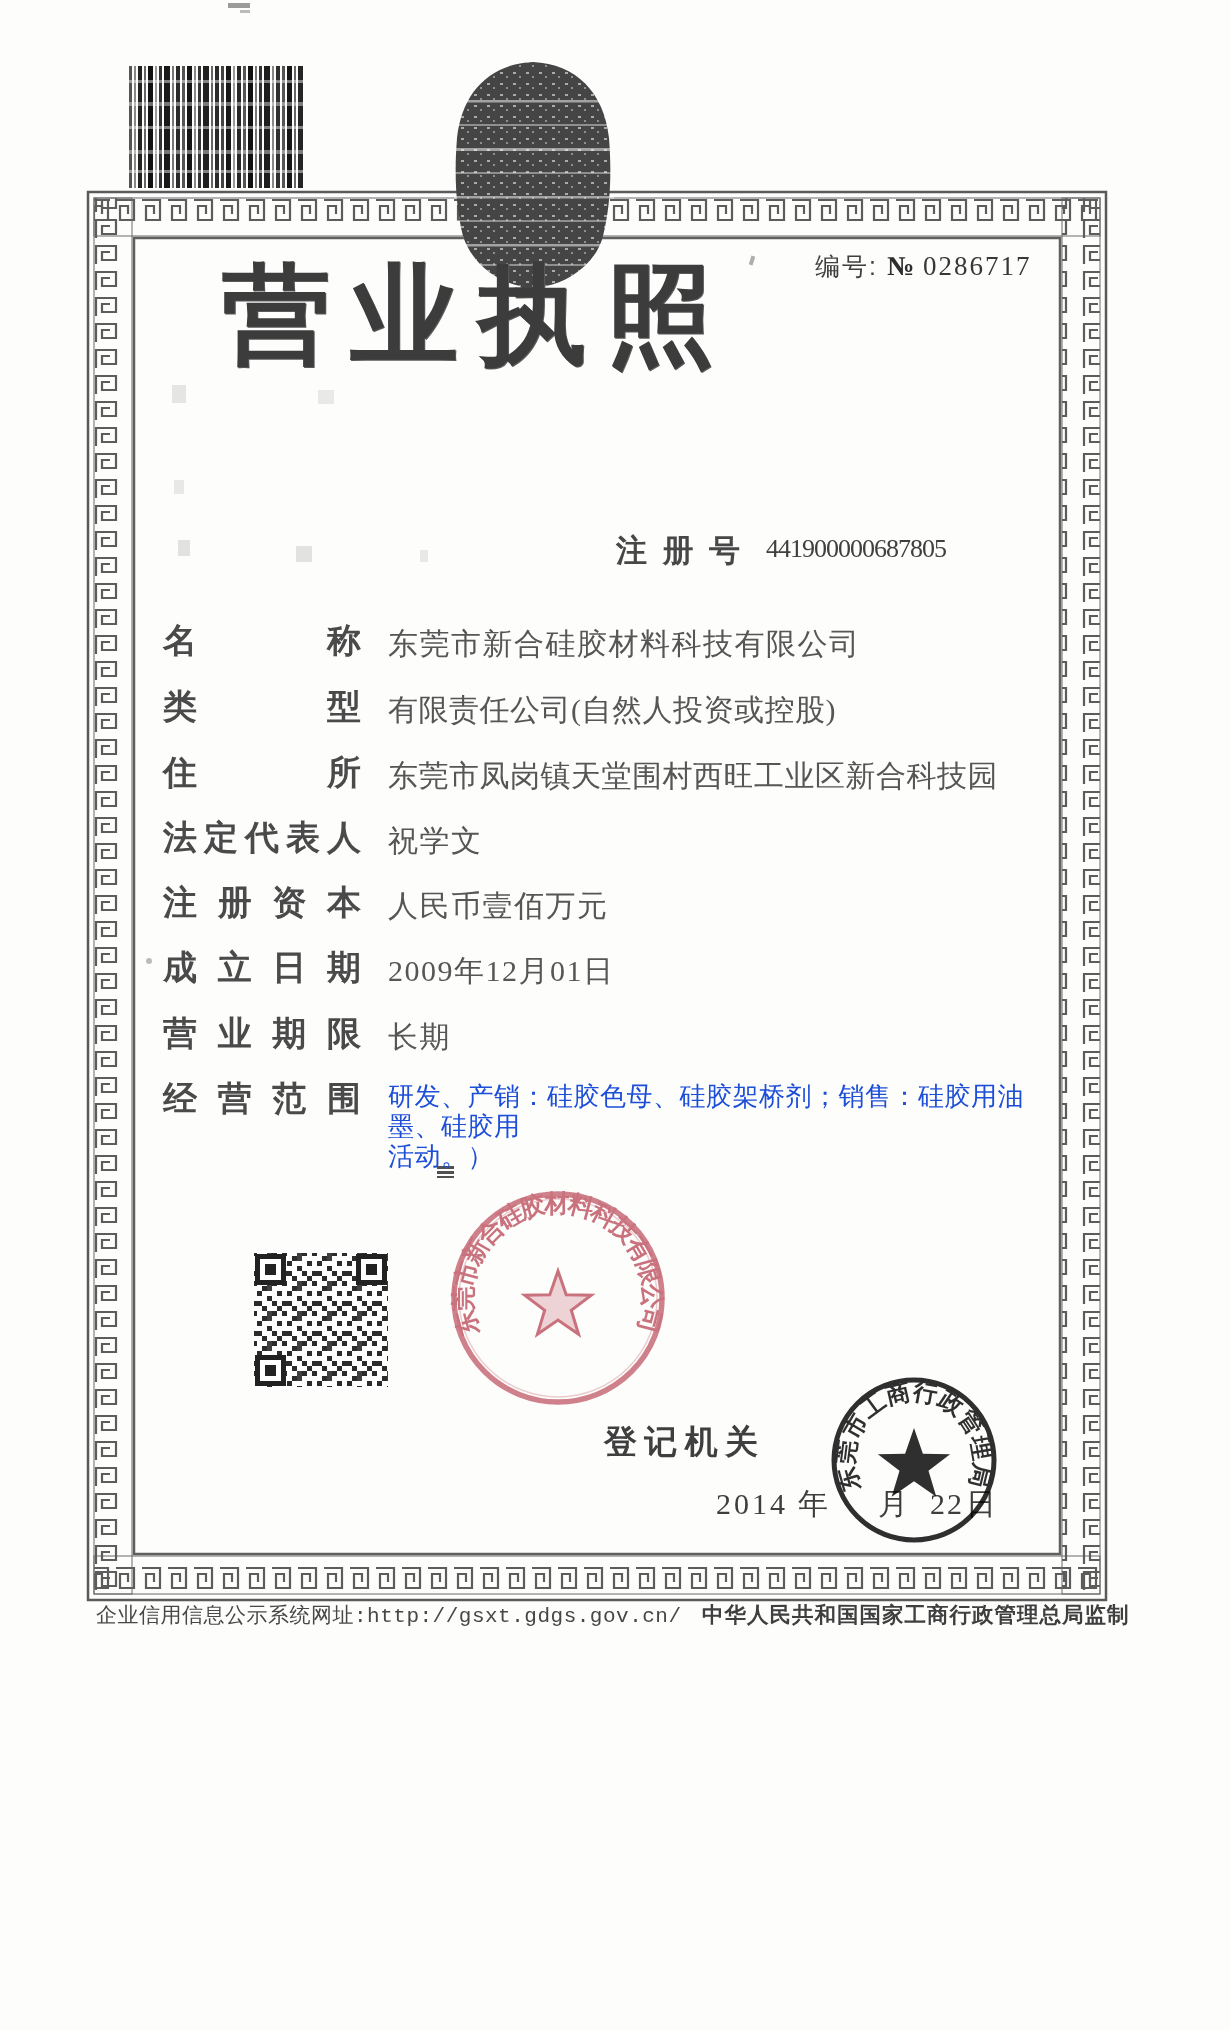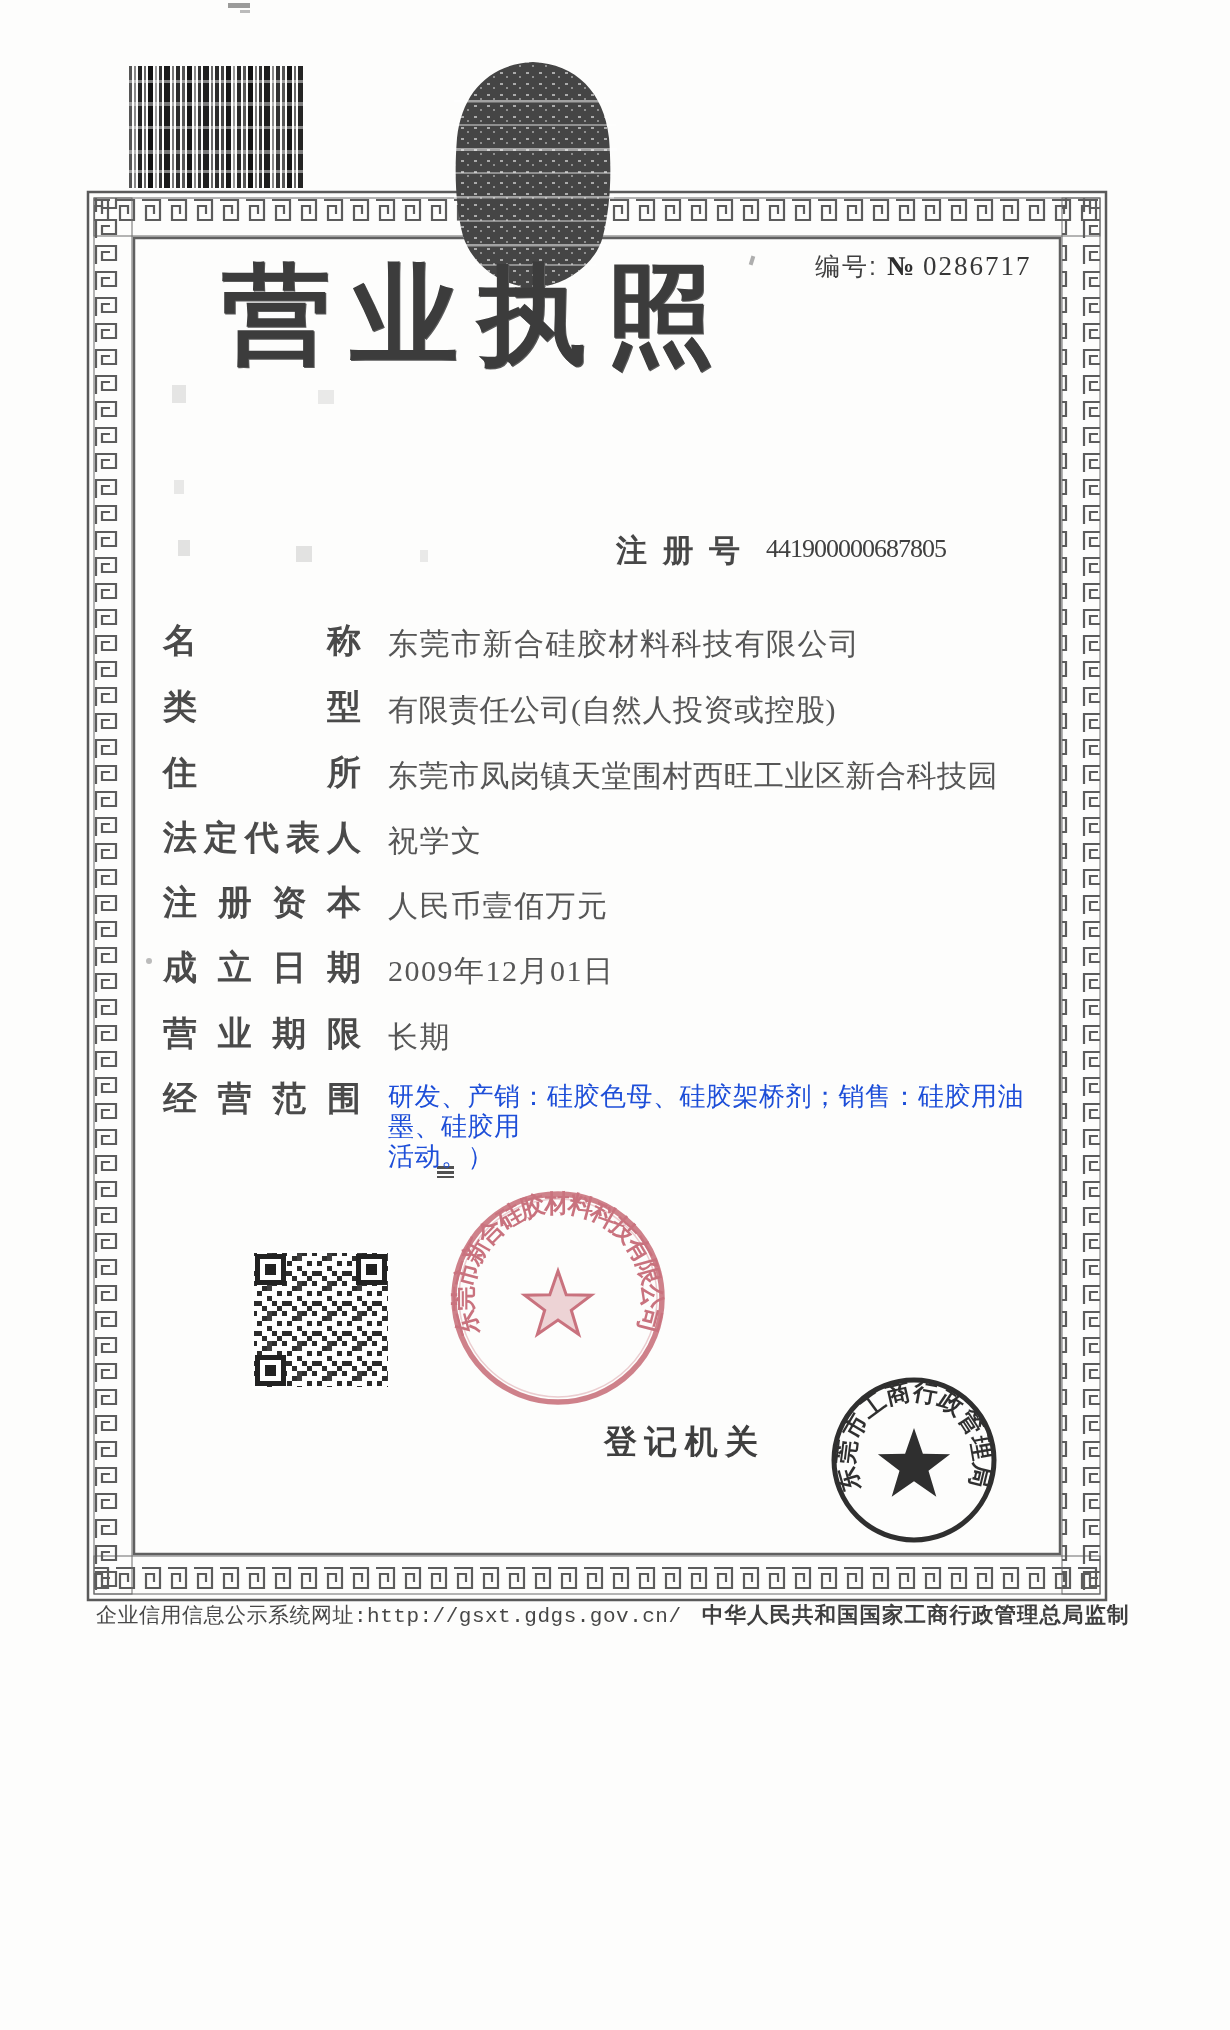--- a/index.html
+++ b/index.html
@@ -296,20 +296,27 @@
     </text>
   </svg>
 
   <div id="issuer-label" class="abs">
       <span>登</span>
       <span>记</span>
       <span>机</span>
       <span>关</span>
     </div>
 
+  <div id="date-line" class="abs">
+    <span class="yr">2014</span>
+    <span class="y">年</span>
+    <span class="m">月</span>
+    <span class="d">22</span>
+    <span class="ds">日</span>
+  </div>
 
   <svg id="blackseal" class="abs" viewBox="0 0 176 176">
     <defs>
       <path id="blkArc" d="M36,118 A60,60 0 1 1 140,118" fill="none"></path>
     </defs>
     <circle cx="88" cy="88" r="80" fill="none" stroke="#1d1d1d" stroke-width="5"></circle>
     <polygon points="88,56 96.9,81.7 124.1,82.3 102.5,98.7 110.3,124.7 88,109.2 65.7,124.7 73.5,98.7 51.9,82.3 79.1,81.7" fill="#1d1d1d"></polygon>
     <text font-size="24" font-weight="700" fill="#1d1d1d" letter-spacing="1" font-family="Liberation Serif, DejaVu Serif, serif">
       <textPath href="#blkArc" startOffset="2" textLength="244">东莞市工商行政管理局</textPath>
     </text>

